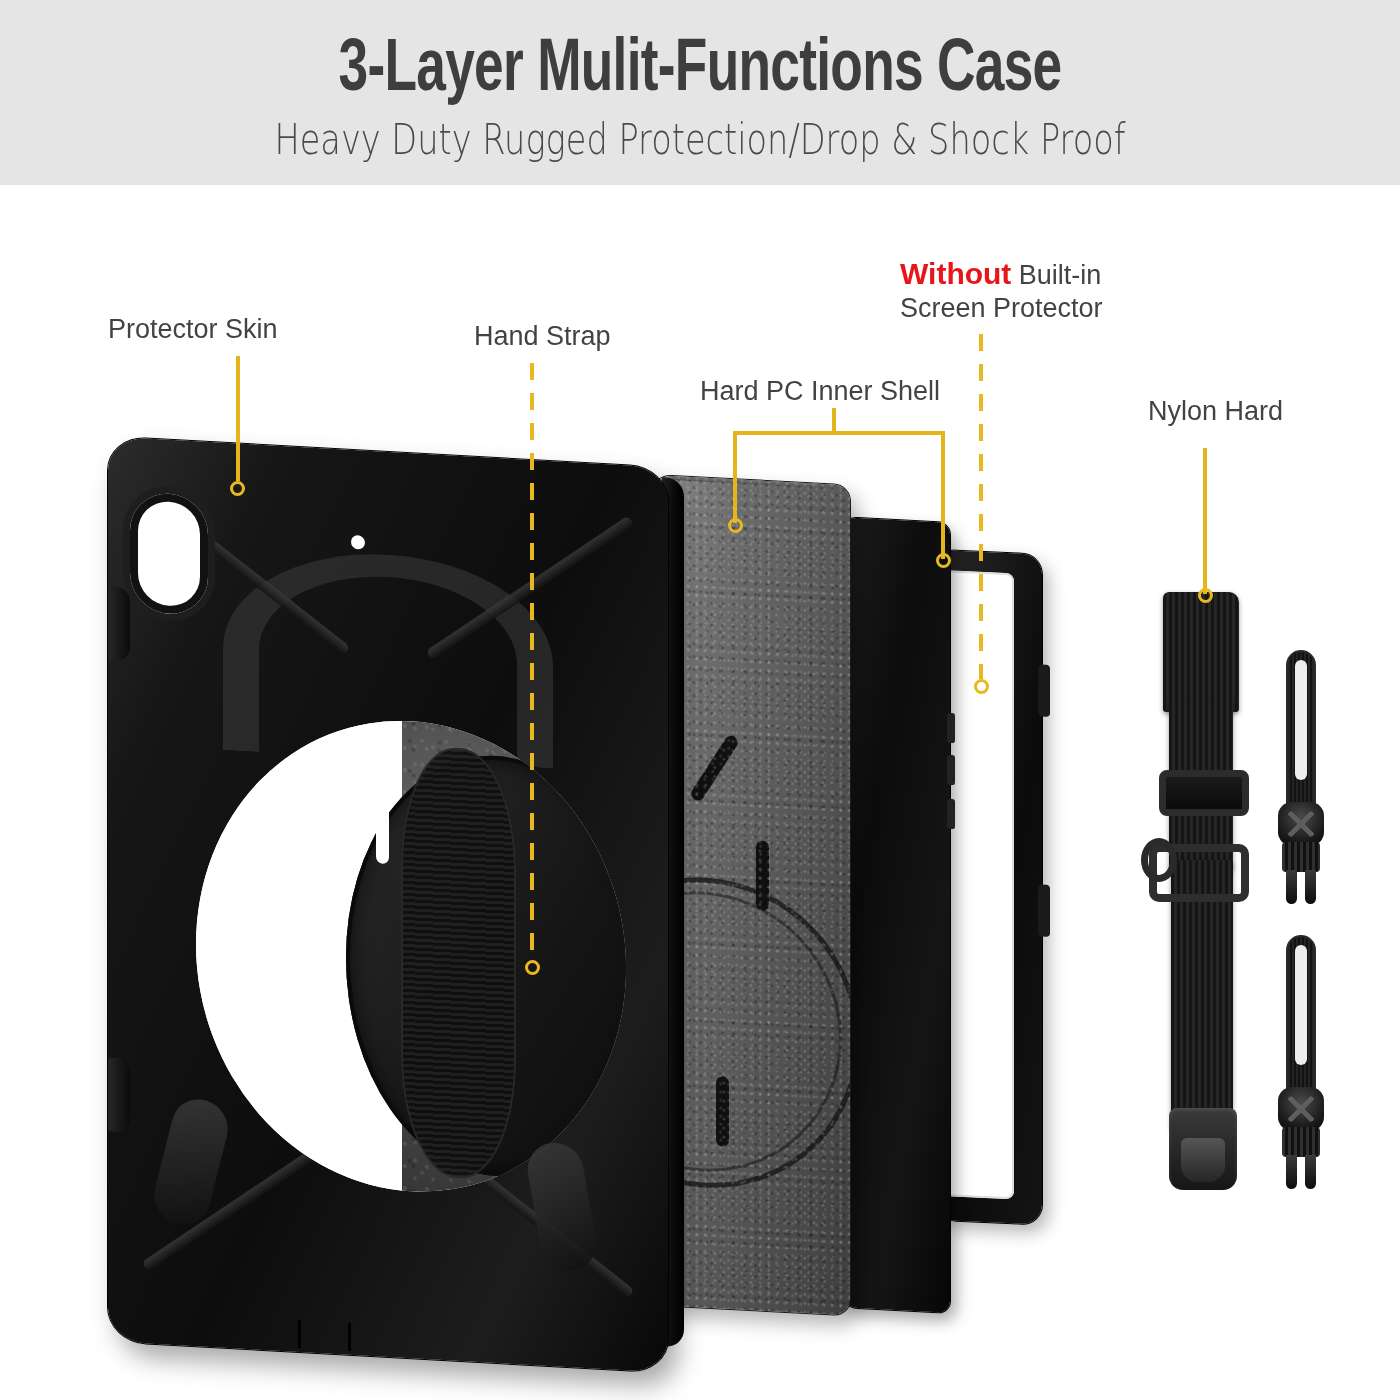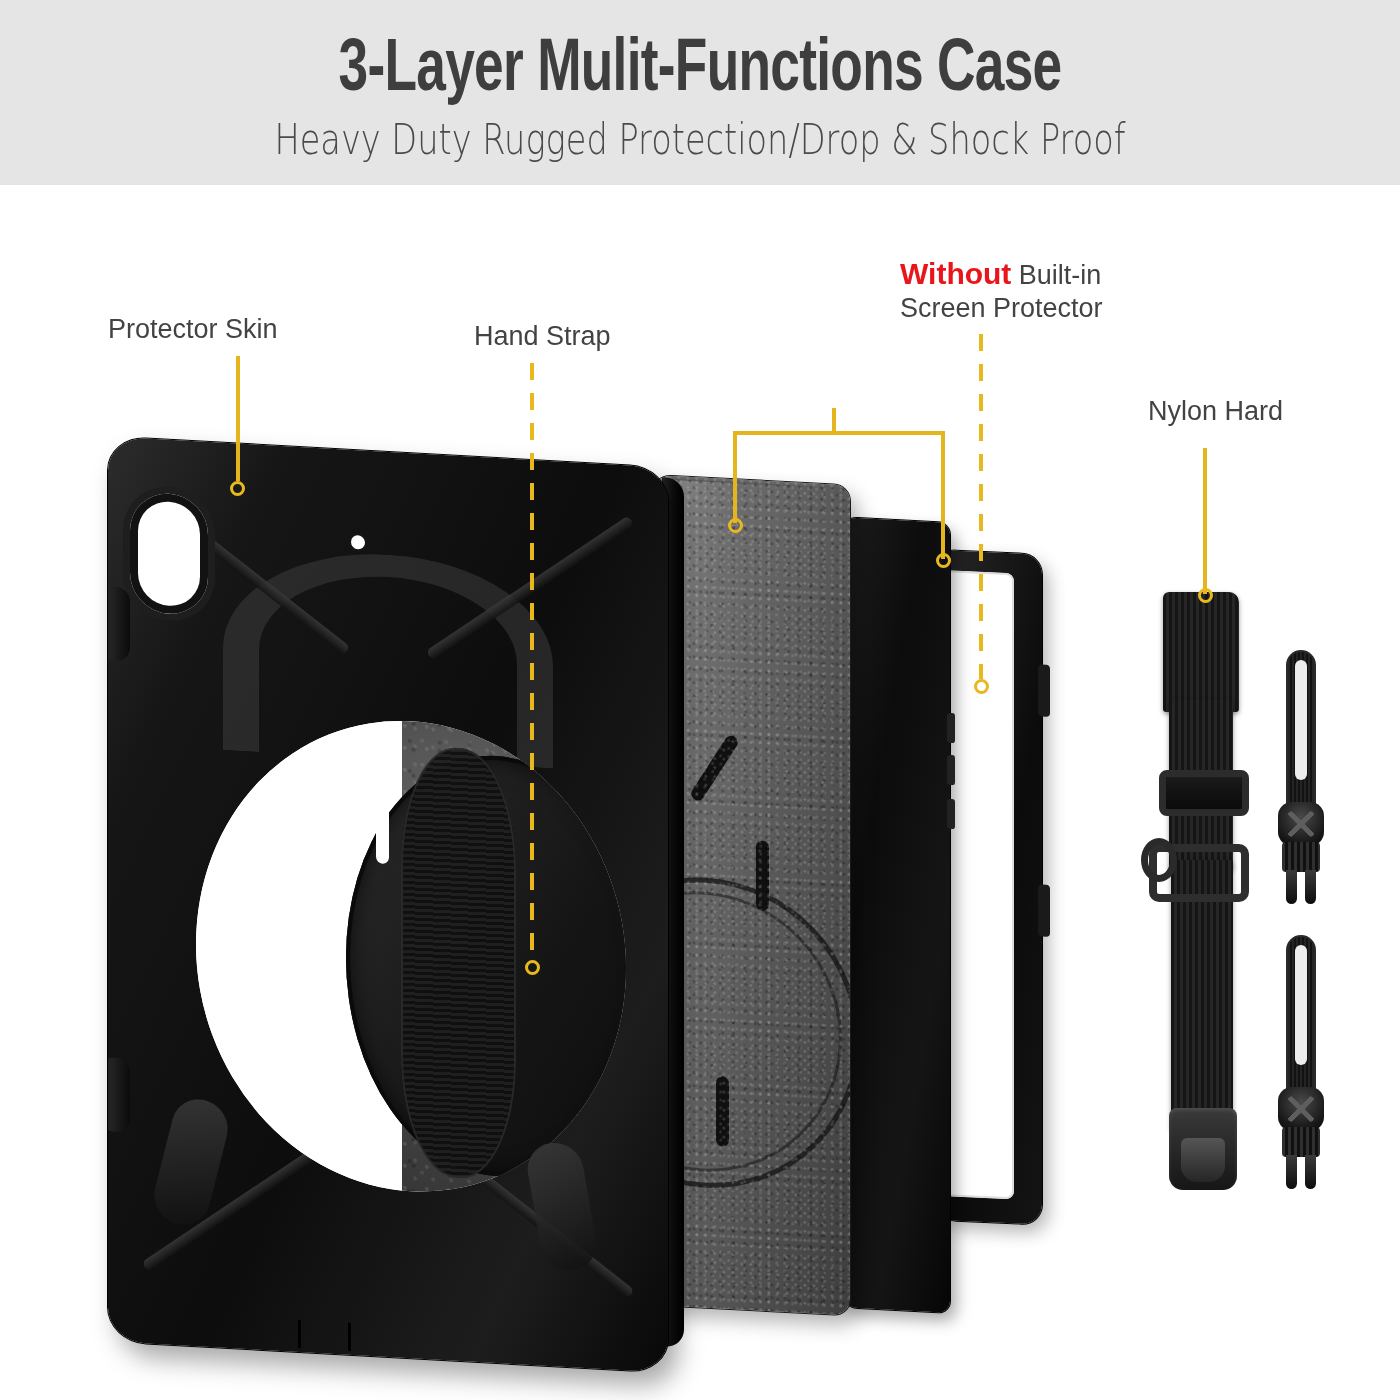--- a/index.html
+++ b/index.html
@@ -440,20 +440,23 @@
   </div>
   <div class="lead lead-v" style="left:236px;top:356px;height:125px;"></div>
   <div class="ring" style="left:230px;top:481px;"></div>
 
   <div class="callout" style="left:458px;top:320px;margin-left:16px;">
     <span>Hand Strap</span>
   </div>
   <div class="lead lead-dash-v" style="left:530px;top:363px;height:595px;"></div>
   <div class="ring" style="left:525px;top:960px;"></div>
 
+  <div class="callout" style="left:700px;top:375px;">
+    <span>Hard PC Inner Shell</span>
+  </div>
   <div class="lead lead-v" style="left:832px;top:408px;height:26px;"></div>
   <div class="lead lead-h" style="left:733px;top:431px;width:212px;"></div>
   <div class="lead lead-v" style="left:733px;top:431px;height:92px;"></div>
   <div class="ring" style="left:728px;top:518px;"></div>
   <div class="lead lead-v" style="left:941px;top:431px;height:128px;"></div>
   <div class="ring" style="left:936px;top:553px;"></div>
 
   <div class="callout" style="left:900px;top:257px;text-align:left;">
     <span class="em" style="font-size:30px;">Without</span><span> Built-in</span><br>
     <span>Screen Protector</span>

